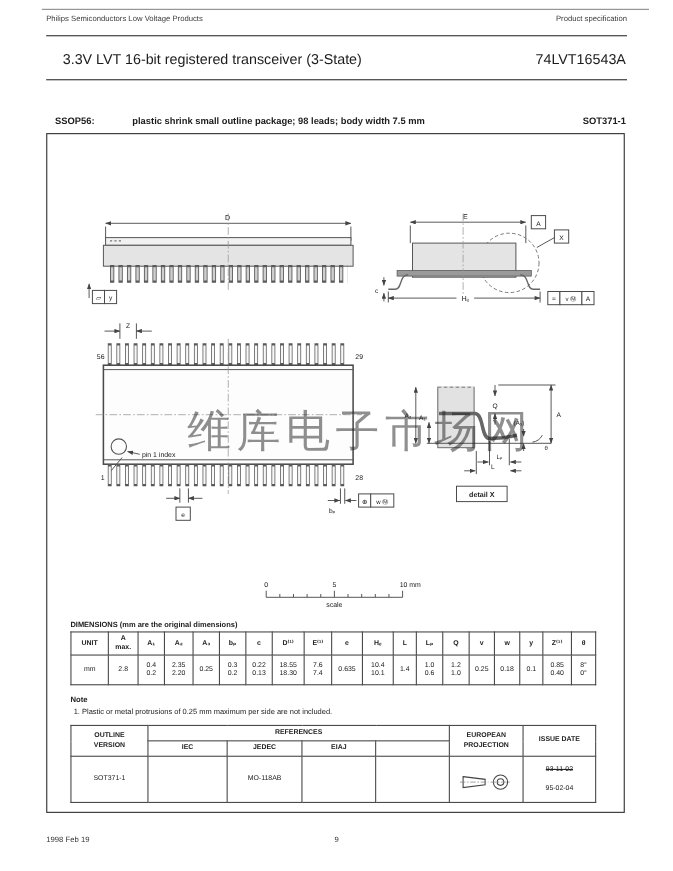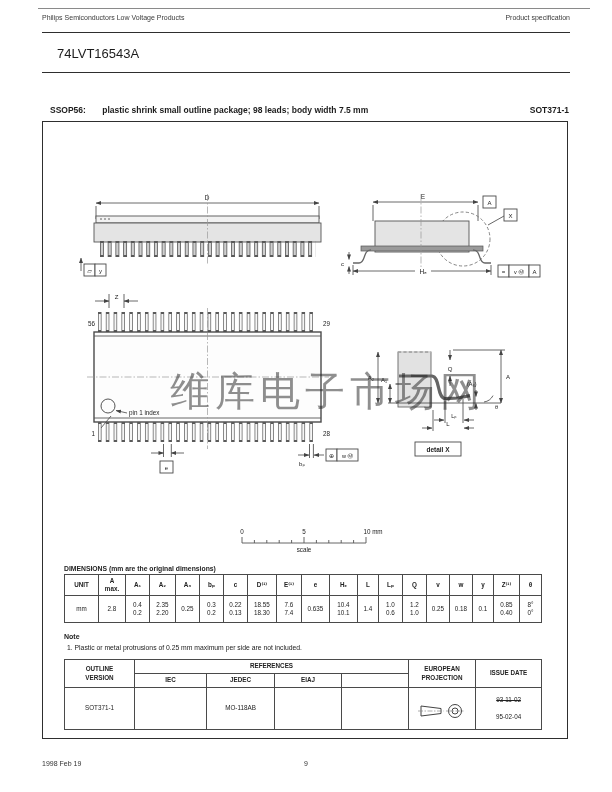--- a/index.html
+++ b/index.html
@@ -7,21 +7,21 @@
         font-family:"Liberation Sans","DejaVu Sans",sans-serif;color:#222;}
   .scanline{position:absolute;left:38px;top:8px;width:552px;height:1px;background:#8a8a8a;}
   .hdr-row{position:absolute;left:42px;right:42px;top:14px;display:flex;justify-content:space-between;
            font-size:7px;color:#3a3a3a;}
   .rule{position:absolute;left:42px;right:42px;height:1px;background:#2e2e2e;}
   .r1{top:32px;}
   .r2{top:72px;height:1.4px;}
   .title-row{position:absolute;left:57px;right:43px;top:46px;display:flex;justify-content:space-between;
              font-size:13px;color:#1c1c1c;}
   .pkg-row{position:absolute;left:50px;right:43px;top:105px;font-size:8.5px;font-weight:700;color:#1c1c1c;}
-  .pkg-name{margin-right:14px;}
+  .pkg-name{margin-right:32px;}
   .pkg-code{float:right;}
   .figure{position:absolute;left:42px;top:121px;width:526px;height:618px;border:1.5px solid #2e2e2e;box-sizing:border-box;}
   .fig-svg{position:absolute;left:0;top:0;}
   svg text{font-family:"Liberation Sans","DejaVu Sans",sans-serif;fill:#222;}
   .ln{stroke:#555;stroke-width:0.9;fill:none;}
   .ln2{stroke:#666;stroke-width:1.3;fill:none;}
   .dim{stroke:#444;stroke-width:0.8;fill:none;}
   .cl{stroke:#999;stroke-width:0.7;stroke-dasharray:7 2 1.5 2;fill:none;}
   .dash{stroke:#777;stroke-width:0.9;stroke-dasharray:3.2 2.2;fill:none;}
   .bx{fill:#fff;stroke:#4a4a4a;stroke-width:0.9;}
@@ -51,20 +51,21 @@
 
   <div class="scanline"></div>
 
   <div class="hdr-row">
     <span>Philips Semiconductors Low Voltage Products</span>
     <span>Product  specification</span>
   </div>
   <div class="rule r1"></div>
 
   <div class="title-row">
+    <span>3.3V LVT 16-bit registered transceiver (3-State)</span>
     <span>74LVT16543A</span>
   </div>
   <div class="rule r2"></div>
 
   <div class="pkg-row">
     <span class="pkg-code">SOT371-1</span>
     <span class="pkg-name">SSOP56:</span>
     <span>plastic shrink small outline package; 98 leads; body width 7.5 mm</span>
   </div>
 

